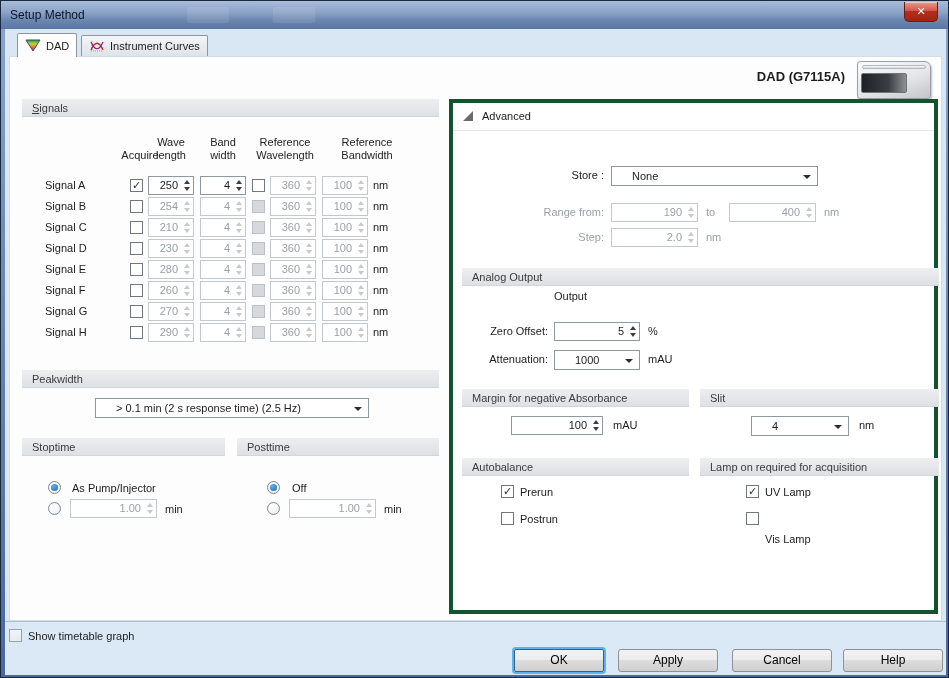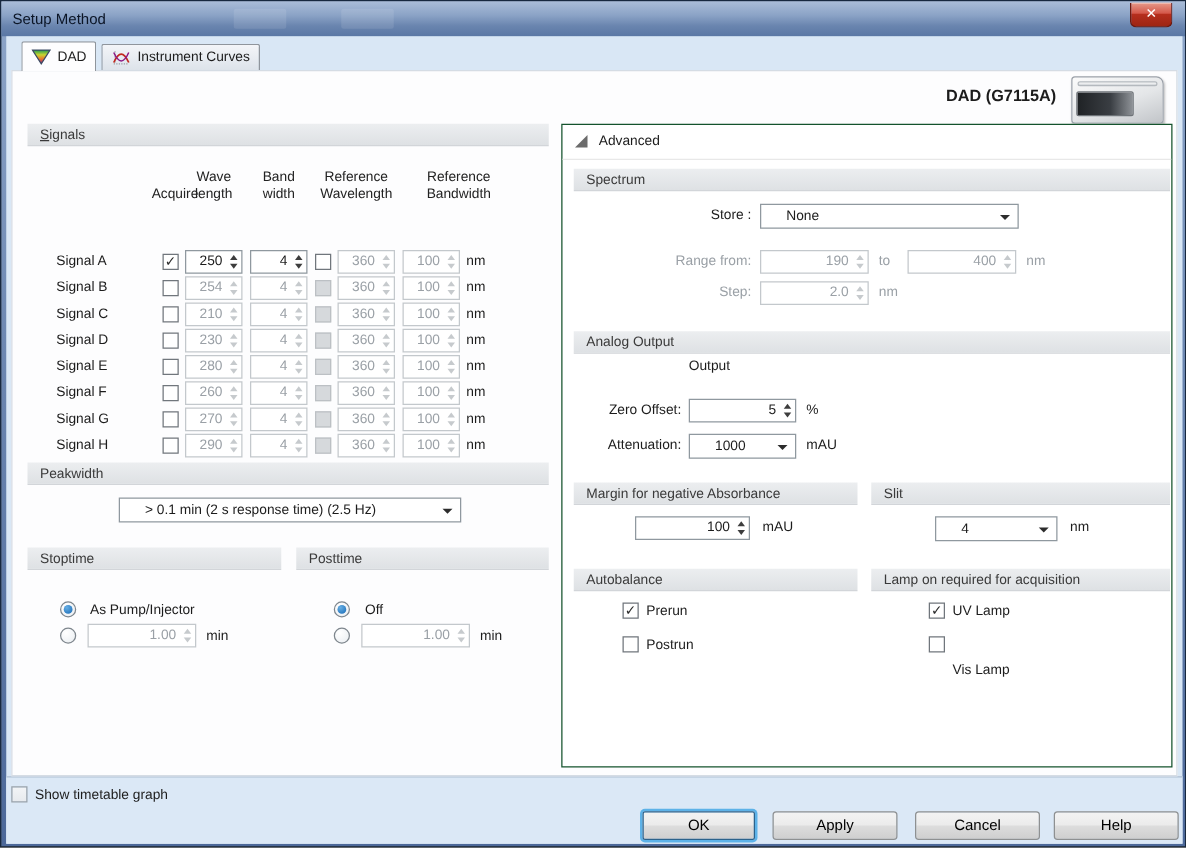--- a/index.html
+++ b/index.html
@@ -61,27 +61,27 @@
   .cb.disfill { background:#d6d9dc; border-color:#bcc0c4; cursor:default; }
   .cb.soft { border-color:#9aa2aa; background:linear-gradient(180deg,#f2f4f6,#e7eaee); }
 
   
   .radio { position:absolute; width:13px; height:13px; border-radius:50%;
         border:1px solid #7e868d; background:radial-gradient(circle at 35% 30%,#ffffff,#e9edf1); cursor:pointer; }
   .radio.sel::after { content:""; position:absolute; left:2px; top:2px; width:7px; height:7px; border-radius:50%;
         background:radial-gradient(circle at 35% 30%,#66aee4,#1669b5); }
 
   
-  .sigrow { position:absolute; left:12px; width:417px; height:19px;margin-top:24px; }
+  .sigrow { position:absolute; left:12px; width:417px; height:19px; }
   .sigrow .siglabel { position:absolute; left:23px; top:3px; }
   .sigrow .nm { position:absolute; left:351px; top:3px; }
   .colcell { position:absolute; bottom:0; text-align:center; white-space:pre-line; line-height:13px; color:#222; }
 
   
-  .panel { position:absolute; left:439px; top:42px; width:489px; height:515px; background:#fff; border:1px solid #14532d; }
+  .panel { position:absolute; left:439px; top:42px; width:489px; height:515px; background:#fff; border:4px solid #14532d; }
   .grouphdr { position:absolute; left:0; top:0; width:100%; height:28px; border-bottom:1px solid #e8e8e8; cursor:pointer; }
   .grouphdr .cap { position:absolute; left:29px; top:7px; }
   .tthdr { position:absolute; left:0; top:488px; width:100%; height:26px; border-top:1px solid #e3e3e3; cursor:pointer; }
   .tthdr .cap { position:absolute; left:29px; top:6px; }
   .icon-tri { position:absolute; left:9px; top:7px; }
 
   
   .footer { position:absolute; left:0; top:592px; width:100%; height:54px; background:#dbe8f6; border-top:1px solid #aebfd2; }
   .btn { position:absolute; top:27px; height:23px; border:1px solid #8e9091; border-radius:3px;
          background:linear-gradient(180deg,#f3f3f3 0%,#ebebeb 49%,#dddddd 50%,#cfcfcf 100%);
@@ -511,23 +511,20 @@
 
       <div class="panel">
 
         <div class="grouphdr">
           <svg class="icon-tri" width="12" height="12">
             <polygon points="11,1 11,11 1,11" fill="#6b6b6b"></polygon>
           </svg>
           <span class="cap">Advanced</span>
         </div>
 
-        <div class="bar" style="left:9px; top:35px; width:477px">
-          <span>Spectrum</span>
-        </div>
         <span class="rlab" style="left:13px; top:66px; width:138px">Store :</span>
         <div class="combo" style="left:158px; top:63px; width:207px">
           <span>None</span>
         </div>
         <span class="rlab gray" style="left:13px; top:103px; width:138px">Range from:</span>
         <span class="spin dis" style="left:158px; top:100px; width:87px">
             <span class="val">190</span>
             <span class="arrows">
               <i class="up"></i>
               <i class="dn"></i>

